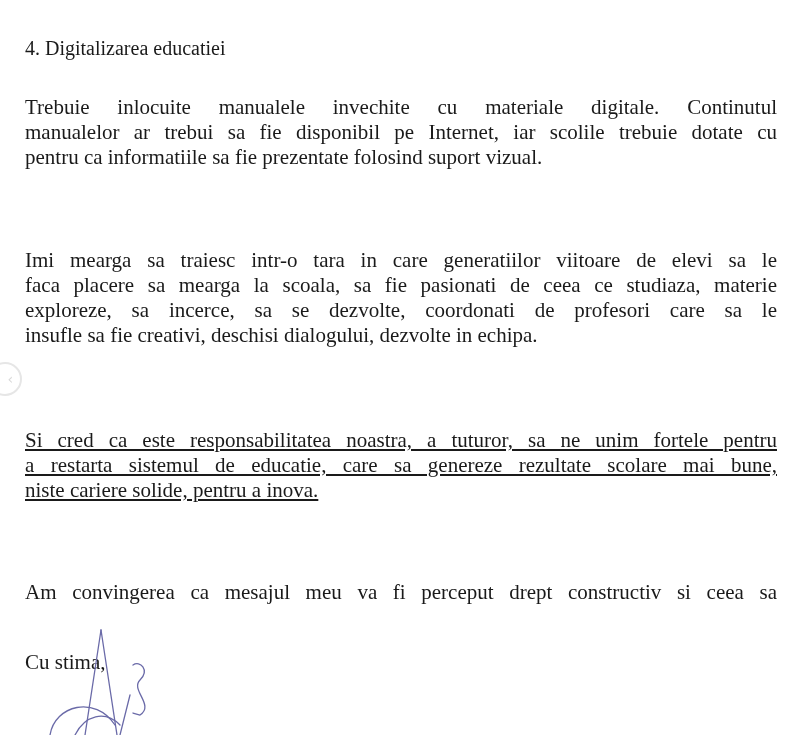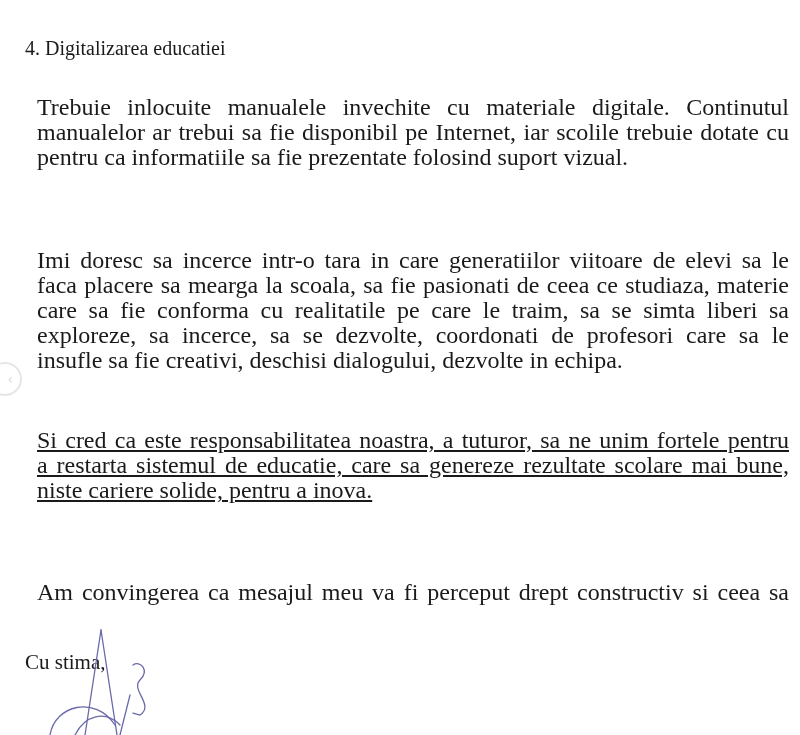--- a/index.html
+++ b/index.html
@@ -25,23 +25,23 @@
       position: absolute;
       left: 0;
       top: 28px;
       font-size: 20px;
       line-height: 28px;
       white-space: nowrap;
       margin-top: 6px;
     }
     .para {
       position: absolute;
-      left: 12px;
+      left: 0;
       width: 752px;
-      font-size: 24px;
+      font-size: 21px;
       line-height: 25px;
     }
     .line {
       display: block;
       white-space: nowrap;
       text-align: justify;
       text-align-last: justify;
       height: 25px;
     }
     .line.last {
@@ -93,23 +93,22 @@
 <div class="page">
   <div class="heading">4. Digitalizarea educatiei</div>
 
   <div class="para" id="p1">
     <span class="line">Trebuie inlocuite manualele invechite cu materiale digitale. Continutul</span>
     <span class="line">manualelor ar trebui sa fie disponibil pe Internet, iar scolile trebuie dotate cu</span>
     <span class="line last">pentru ca informatiile sa fie prezentate folosind suport vizual.</span>
   </div>
 
   <div class="para" id="p2">
-    <span class="line">Imi doresc sa incerce intr-o tara in care generatiilor viitoare de elevi sa le</span>
+    <span class="line">Imi mearga sa traiesc intr-o tara in care generatiilor viitoare de elevi sa le</span>
     <span class="line">faca placere sa mearga la scoala, sa fie pasionati de ceea ce studiaza, materie</span>
-    <span class="line">care sa fie conforma cu realitatile pe care le traim, sa se simta liberi sa</span>
     <span class="line">exploreze, sa incerce, sa se dezvolte, coordonati de profesori care sa le</span>
     <span class="line last">insufle sa fie creativi, deschisi dialogului, dezvolte in echipa.</span>
   </div>
 
   <div class="para" id="p3">
     <span class="line">Si cred ca este responsabilitatea noastra, a tuturor, sa ne unim fortele pentru</span>
     <span class="line">a restarta sistemul de educatie, care sa genereze rezultate scolare mai bune,</span>
     <span class="line last">niste cariere solide, pentru a inova.</span>
   </div>
 

